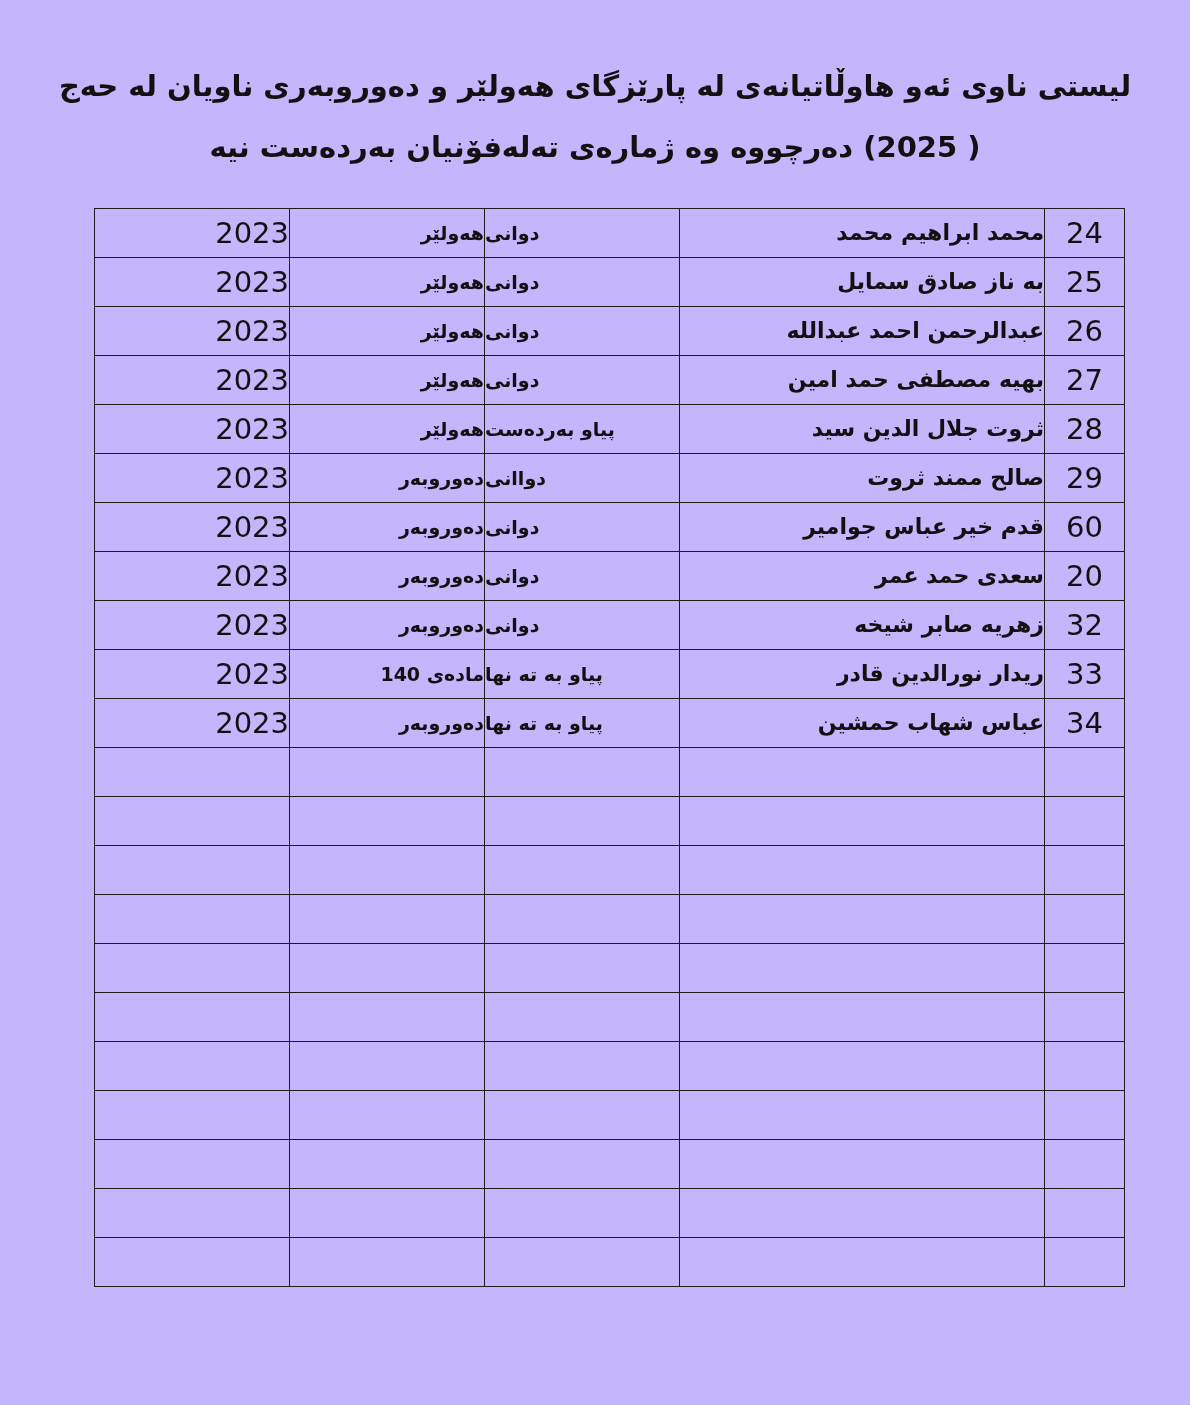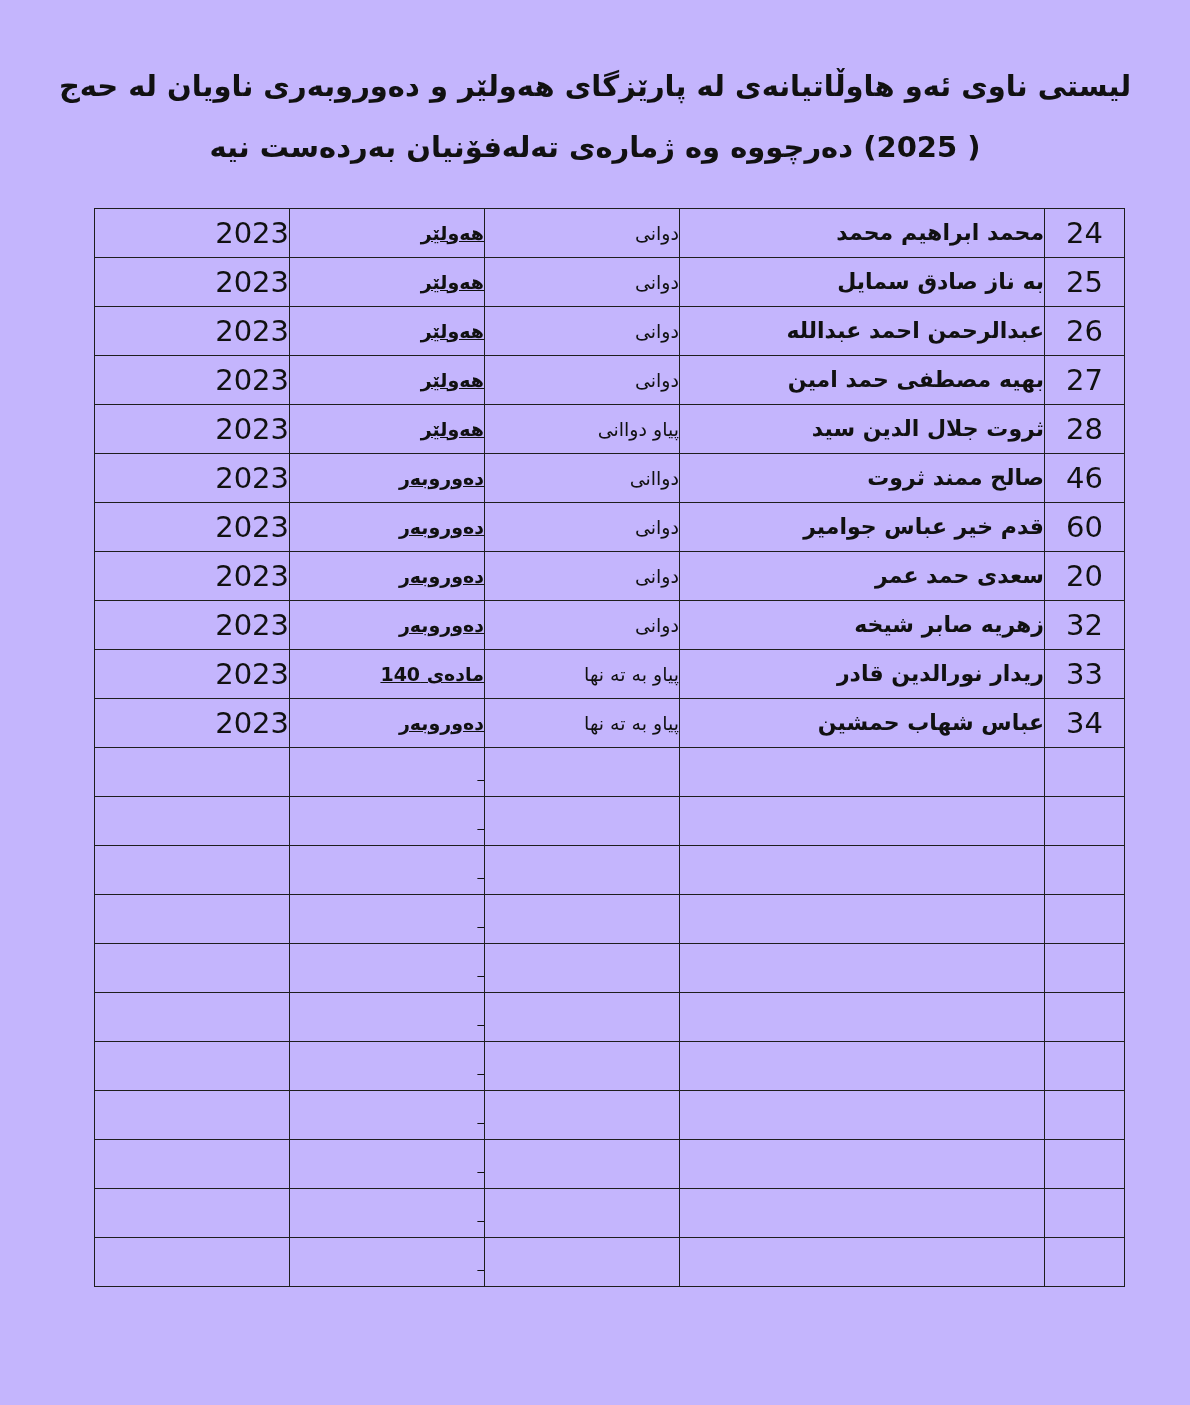--- a/index.html
+++ b/index.html
@@ -47,32 +47,31 @@
     font-size: 29px;
   }
   td.c-name {
     text-align: right;
     padding-right: 24px;
     font-weight: bold;
     font-size: 22px;
     margin-top: 10px;
   }
   td.c-category {
-    text-align: right;
+    text-align: left;
     padding-right: 12px;
-    font-weight: normal;
+    font-weight: bold;
     font-size: 19px;
     margin-top: 24px;
   }
   td.c-city {
     text-align: right;
     padding-right: 18px;
     font-weight: bold;
     font-size: 19px;
-    text-decoration: underline;
   }
   td.c-year {
     text-align: right;
     padding-right: 16px;
     font-size: 29px;
   }
 </style>
 </head>
 <body>
 
@@ -116,26 +115,26 @@
       <tr>
         <td class="c-no">27</td>
         <td class="c-name">بهيه مصطفى حمد امين</td>
         <td class="c-category">دوانی</td>
         <td class="c-city">هەولێر</td>
         <td class="c-year">2023</td>
       </tr>
       <tr>
         <td class="c-no">28</td>
         <td class="c-name">ثروت جلال الدين سيد</td>
-        <td class="c-category">پیاو دواانی</td>
-        <td class="c-city">هەولێر</td>
-        <td class="c-year">2023</td>
-      </tr>
-      <tr>
-        <td class="c-no">46</td>
+        <td class="c-category">پیاو بەردەست</td>
+        <td class="c-city">هەولێر</td>
+        <td class="c-year">2023</td>
+      </tr>
+      <tr>
+        <td class="c-no">29</td>
         <td class="c-name">صالح ممند ثروت</td>
         <td class="c-category">دواانی</td>
         <td class="c-city">دەوروبەر</td>
         <td class="c-year">2023</td>
       </tr>
       <tr>
         <td class="c-no">60</td>
         <td class="c-name">قدم خير عباس جوامير</td>
         <td class="c-category">دوانی</td>
         <td class="c-city">دەوروبەر</td>

